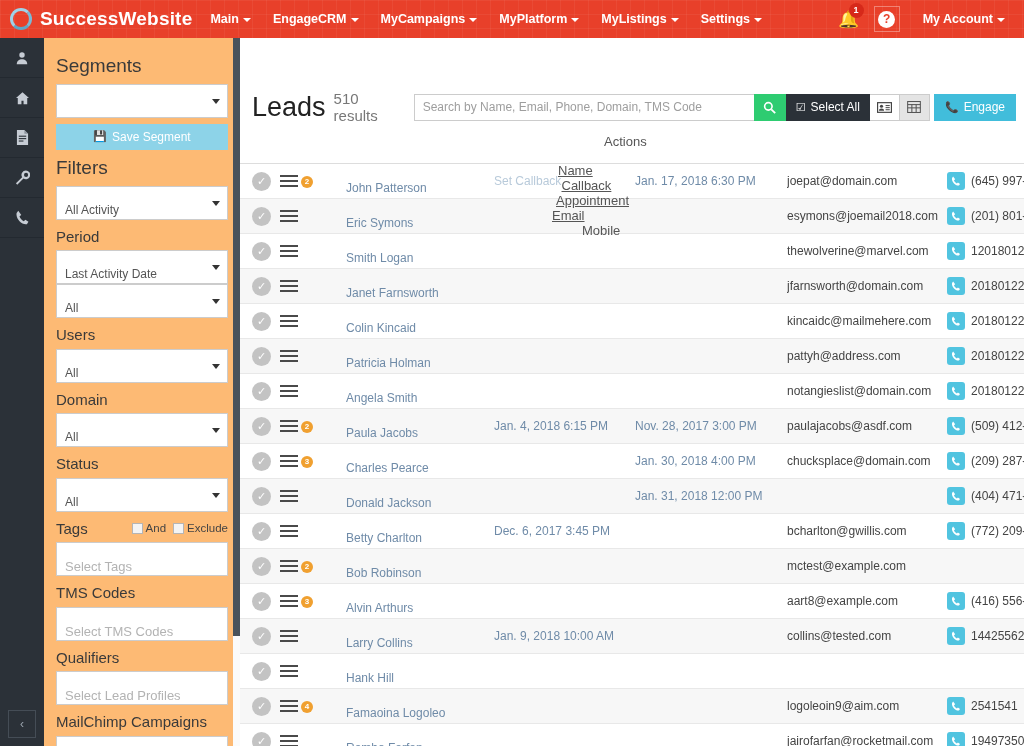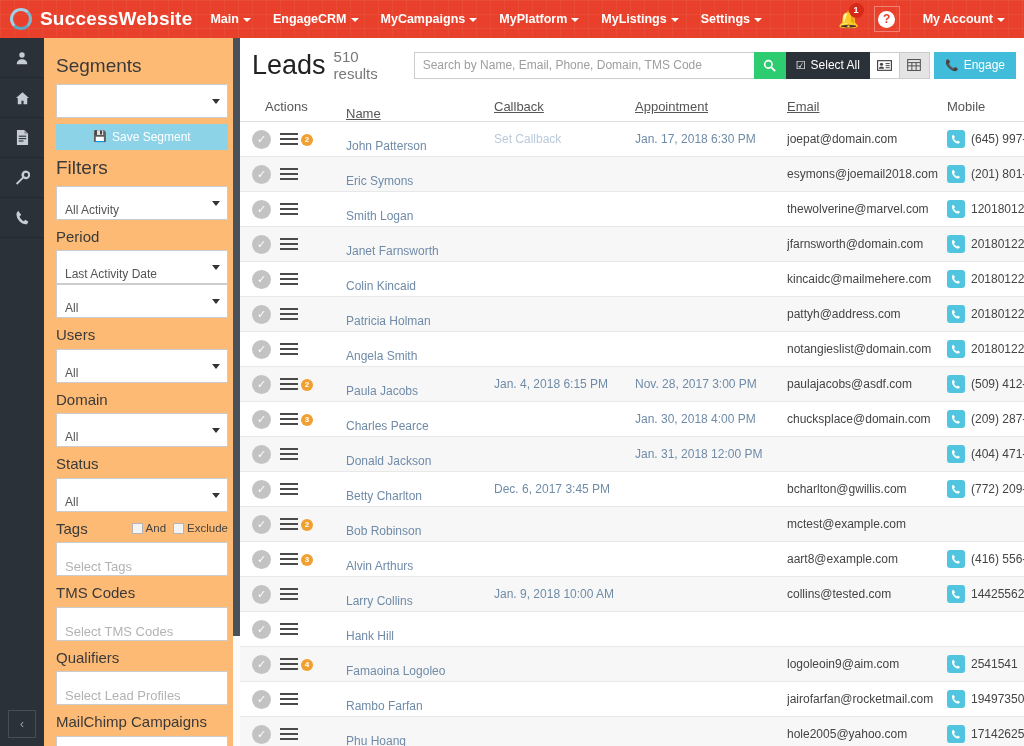--- a/index.html
+++ b/index.html
@@ -117,21 +117,21 @@
   #panel-thumb {
     position: absolute; top: 0; left: 0; width: 7px; height: 598px;
     background: #49525b; cursor: pointer;
   }
 
   
   #main {
     position: absolute; top: 38px; left: 240px; width: 784px; height: 708px;
     background: #fff; overflow: hidden;
   }
-  #headbar { height: 54px; display: flex; align-items: center; padding: 0 8px 0 12px; }
+  #headbar { height: 54px; display: flex; align-items: center; padding: 0 8px 0 12px; margin-top: 42px; }
   #leads-title { font-size: 27px; color: #222; font-weight: normal; }
   #results-count { font-size: 15px; color: #777; margin-left: 8px; }
   #searchwrap { margin-left: 18px; display: flex; align-items: stretch; height: 27px; }
   #search-input {
     width: 340px; height: 27px; border: 1px solid #ccc; border-right: none;
     font-size: 12px; color: #333; padding: 0 8px; outline: none;
     font-family: "Liberation Sans", sans-serif;
   }
   #search-input::placeholder { color: #9e9e9e; }
   #search-btn {
@@ -154,21 +154,21 @@
   #engage-btn {
     background: #41bddb; color: #fff; border: none; font-size: 12px;
     padding: 0 11px; display: flex; align-items: center; cursor: pointer;
     margin-left: 4px; height: 27px; white-space: nowrap;
   }
   .eng-ico { margin-right: 5px; font-size: 11px; }
 
   
   #thead {
     height: 30px; display: flex; align-items: center;
-    border-bottom: 1px solid #ddd; font-size: 13px; color: #555;
+    border-bottom: 1px solid #ddd; font-size: 13px; color: #555; flex-direction: column;
   }
   .th { flex: none; }
   .th u { text-decoration: underline; cursor: pointer; }
   .c-act   { width: 106px; padding-left: 25px; }
   .c-name  { width: 148px; margin-top: 14px; }
   .c-call  { width: 141px; }
   .c-appt  { width: 152px; }
   .c-email { width: 160px; }
   .c-mob   { width: 100px; }
 

